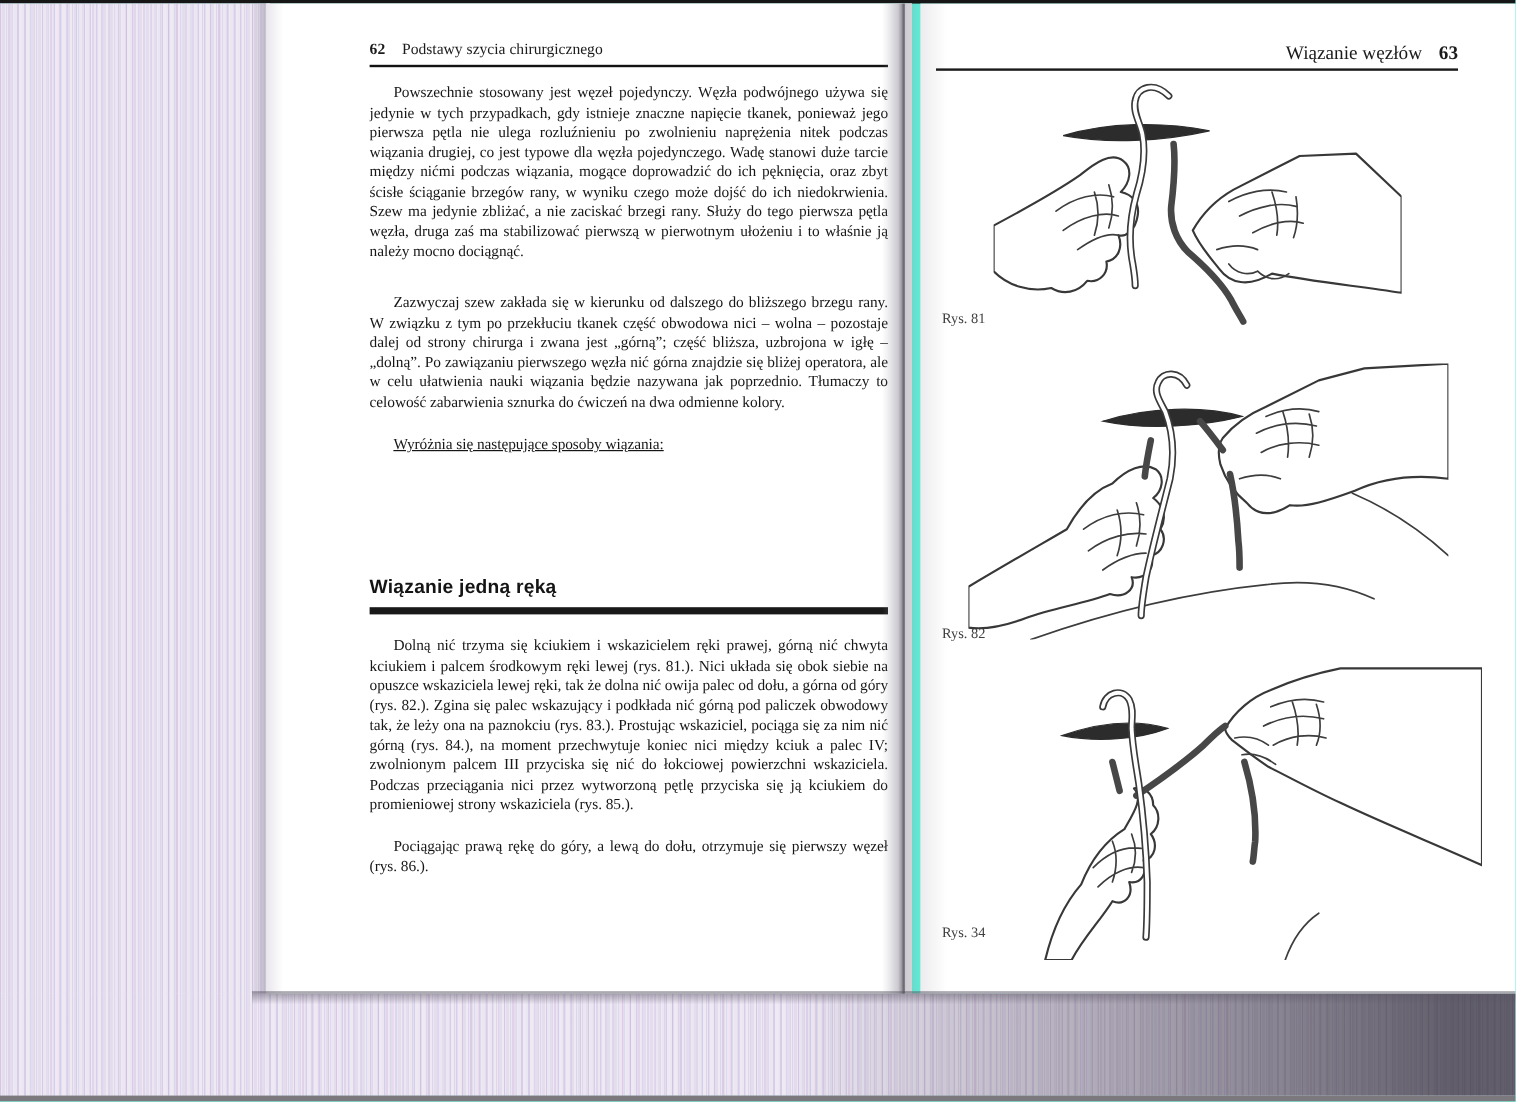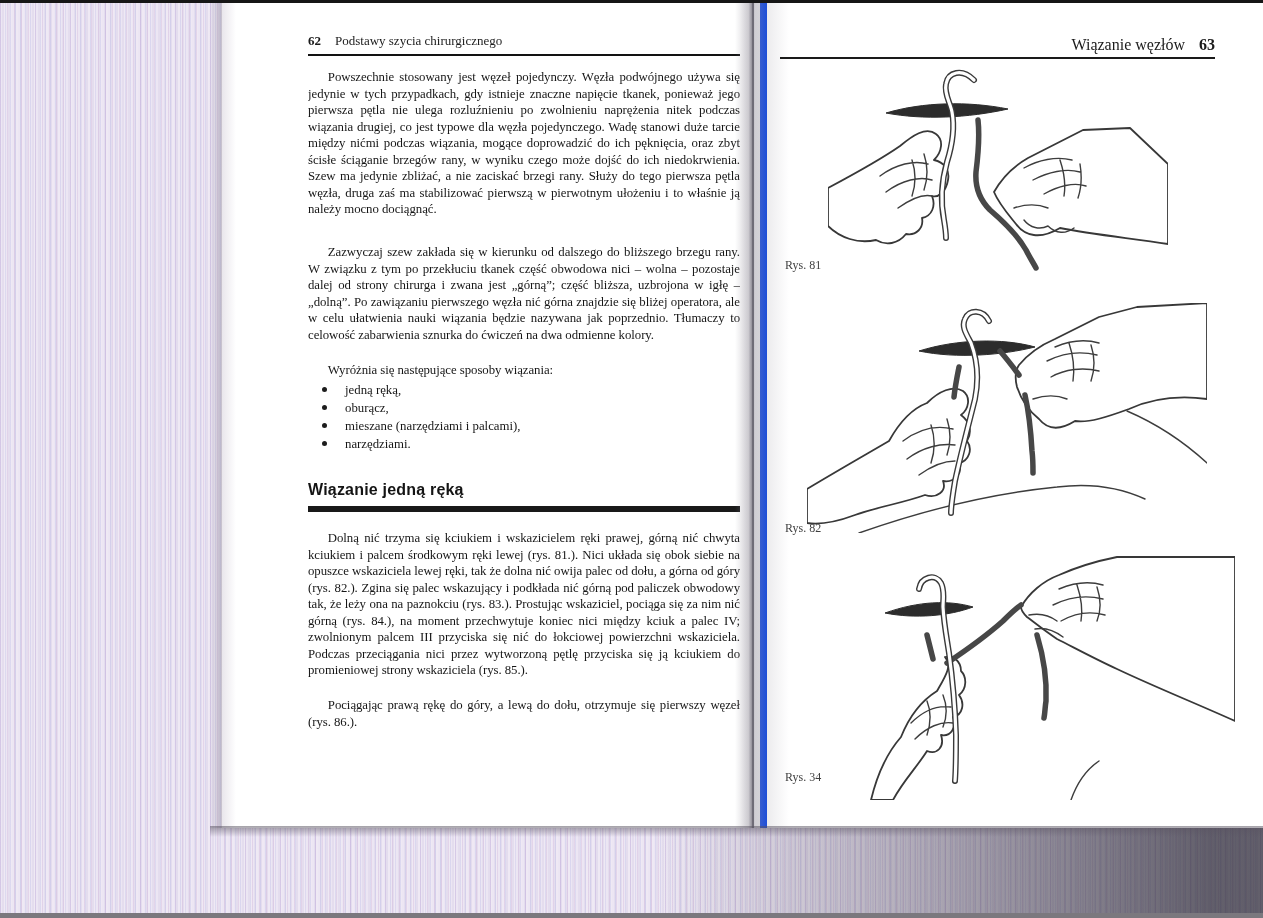--- a/index.html
+++ b/index.html
@@ -1,16 +1,16 @@
 <!DOCTYPE html>
 <html lang="pl"><head>
 <meta charset="utf-8">
 <style>
   html,body{margin:0;padding:0;}
-  #scan{position:relative;width:1263px;height:918px;background:#1d4ed8;overflow:hidden;
+  #scan{position:relative;width:1263px;height:918px;background:#5eead4;overflow:hidden;
         font-family:"Liberation Serif",serif;color:#1d1d1d;}
 
   
   .top-line{position:absolute;left:0;top:0;width:1263px;height:3px;background:#161616;}
   .bottom-line{position:absolute;left:0;top:913px;width:1263px;height:5px;background:#7b787e;}
 
   .edge-band{
     background:
       repeating-linear-gradient(90deg, rgba(196,160,206,.28) 0 1px, rgba(0,0,0,0) 1px 7px),
       repeating-linear-gradient(90deg, rgba(146,152,222,.20) 0 1px, rgba(0,0,0,0) 1px 5px),
@@ -41,21 +41,21 @@
     background:linear-gradient(90deg, rgba(150,146,158,.18), rgba(0,0,0,0) 22px),#fff;}
 
   
   .lp-header{position:absolute;left:86px;top:30px;width:432px;font-size:13px;color:#1b1b1b;}
   .lp-header .pgnum{font-weight:700;margin-right:14px;}
   .lp-rule{position:absolute;left:86px;top:51px;width:432px;height:2px;background:#121212;}
   .para{position:absolute;left:86px;width:432px;font-size:12.8px;line-height:16.5px;
         letter-spacing:-0.05px;text-align:justify;text-indent:1.55em;color:#161616;overflow:hidden;}
   #p1{top:66px;height:172px;}
   #p2{top:241px;height:120px;}
-  #list-intro{top:359px;height:20px;}
+  #list-intro{top:359px;height:20px;text-decoration:underline;}
   #p3{top:527px;height:172px;}
   #p4{top:694px;height:40px;}
   .bullets{position:absolute;left:100px;top:380px;width:420px;}
   .bullet-row{display:flex;align-items:baseline;height:18px;font-size:12.8px;color:#161616;}
   .bullet-dot{width:5px;height:5px;border-radius:50%;background:#1d1d1d;margin-right:18px;
               position:relative;top:-2px;flex:0 0 auto;}
   .section-heading{position:absolute;left:86px;top:478px;width:432px;
         font-family:"Liberation Sans",sans-serif;font-weight:700;font-size:16px;
         letter-spacing:.2px;color:#141414;}
   .heading-bar{position:absolute;left:86px;top:503px;width:432px;height:6px;background:#191919;}
@@ -94,38 +94,20 @@
   <div class="page page-left">
     <div class="lp-header">
       <span class="pgnum">62</span><span>Podstawy szycia chirurgicznego</span>
     </div>
     <div class="lp-rule"></div>
 
     <div class="para" id="p1">Powszechnie stosowany jest węzeł pojedynczy. Węzła podwójnego używa się jedynie w tych przypadkach, gdy istnieje znaczne napięcie tkanek, ponieważ jego pierwsza pętla nie ulega rozluźnieniu po zwolnieniu naprężenia nitek podczas wiązania drugiej, co jest typowe dla węzła pojedynczego. Wadę stanowi duże tarcie między nićmi podczas wiązania, mogące doprowadzić do ich pęknięcia, oraz zbyt ścisłe ściąganie brzegów rany, w wyniku czego może dojść do ich niedokrwienia. Szew ma jedynie zbliżać, a nie zaciskać brzegi rany. Służy do tego pierwsza pętla węzła, druga zaś ma stabilizować pierwszą w pierwotnym ułożeniu i to właśnie ją należy mocno dociągnąć.</div>
     <div class="para" id="p2">Zazwyczaj szew zakłada się w kierunku od dalszego do bliższego brzegu rany. W związku z tym po przekłuciu tkanek część obwodowa nici – wolna – pozostaje dalej od strony chirurga i zwana jest „górną”; część bliższa, uzbrojona w igłę – „dolną”. Po zawiązaniu pierwszego węzła nić górna znajdzie się bliżej operatora, ale w celu ułatwienia nauki wiązania będzie nazywana jak poprzednio. Tłumaczy to celowość zabarwienia sznurka do ćwiczeń na dwa odmienne kolory.</div>
     <div class="para" id="list-intro">Wyróżnia się następujące sposoby wiązania:</div>
 
-    <div class="bullets">
-      <div class="bullet-row">
-        <span class="bullet-dot"></span>
-        <span>jedną ręką,</span>
-      </div>
-      <div class="bullet-row">
-        <span class="bullet-dot"></span>
-        <span>oburącz,</span>
-      </div>
-      <div class="bullet-row">
-        <span class="bullet-dot"></span>
-        <span>mieszane (narzędziami i palcami),</span>
-      </div>
-      <div class="bullet-row">
-        <span class="bullet-dot"></span>
-        <span>narzędziami.</span>
-      </div>
-    </div>
 
     <div class="section-heading">Wiązanie jedną ręką</div>
     <div class="heading-bar"></div>
 
     <div class="para" id="p3">Dolną nić trzyma się kciukiem i wskazicielem ręki prawej, górną nić chwyta kciukiem i palcem środkowym ręki lewej (rys. 81.). Nici układa się obok siebie na opuszce wskaziciela lewej ręki, tak że dolna nić owija palec od dołu, a górna od góry (rys. 82.). Zgina się palec wskazujący i podkłada nić górną pod paliczek obwodowy tak, że leży ona na paznokciu (rys. 83.). Prostując wskaziciel, pociąga się za nim nić górną (rys. 84.), na moment przechwytuje koniec nici między kciuk a palec IV; zwolnionym palcem III przyciska się nić do łokciowej powierzchni wskaziciela. Podczas przeciągania nici przez wytworzoną pętlę przyciska się ją kciukiem do promieniowej strony wskaziciela (rys. 85.).</div>
     <div class="para" id="p4">Pociągając prawą rękę do góry, a lewą do dołu, otrzymuje się pierwszy węzeł (rys. 86.).</div>
   </div>
 
   <div class="gutter"></div>
 

